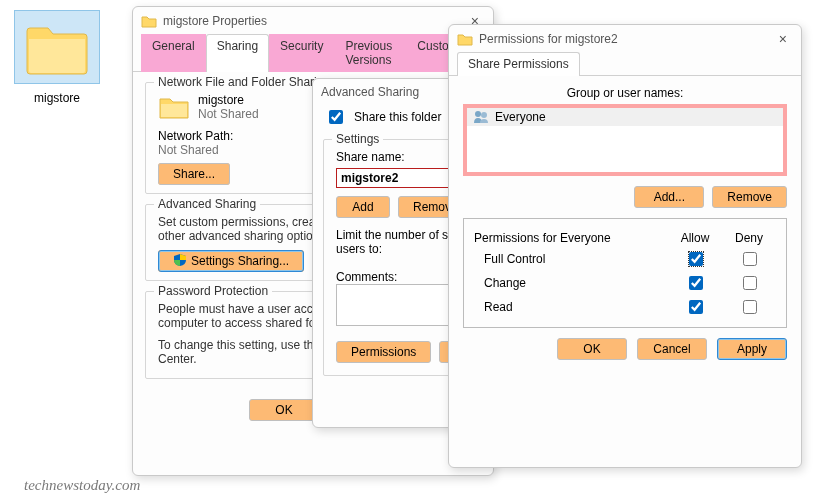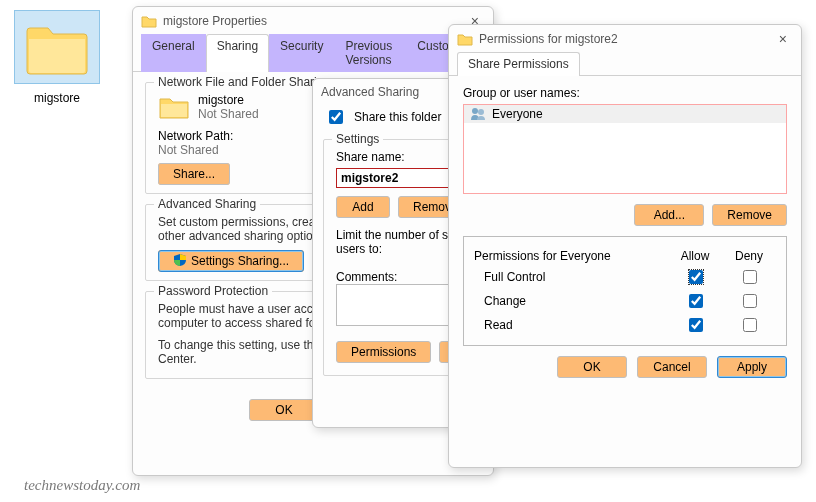--- a/index.html
+++ b/index.html
@@ -7,32 +7,32 @@
   .desktop-icon { position: absolute; left: 12px; top: 10px; width: 90px; text-align: center; }
   .desktop-icon .folder-big { width: 64px; height: 50px; margin: 8px auto 4px; }
   .desktop-icon .sel { background: #cde6f7; border: 1px solid #8fc5e8; padding: 6px 10px 4px; display: inline-block; }
   .folder-svg { display: block; }
   .win { position: absolute; background: #fdfdfd; border: 1px solid #c9c9c9; border-radius: 6px; box-shadow: 2px 3px 10px rgba(0,0,0,0.15); }
   .titlebar { display: flex; align-items: center; padding: 6px 8px 4px; color: #555; }
   .titlebar .ticon { width: 16px; height: 14px; margin-right: 6px; }
   .titlebar .spacer { flex: 1; }
   .close { font-size: 14px; color: #555; padding: 0 6px; cursor: default; }
   .tabs { display: flex; border-bottom: 1px solid #d0d0d0; padding: 0 8px; gap: 0; }
-  .tab { padding: 4px 10px 5px; border: 1px solid transparent; border-bottom: none; color: #333; position: relative; top: 1px; background: #c4b5fd; }
+  .tab { padding: 4px 10px 5px; border: 1px solid transparent; border-bottom: none; color: #333; position: relative; top: 1px; background: #f9a8d4; }
   .tab.active { border-color: #d0d0d0; background: #fff; border-top-left-radius: 3px; border-top-right-radius: 3px; }
   .group { border: 1px solid #d6d6d6; margin: 10px 12px; padding: 10px 12px 12px; position: relative; border-radius: 2px; }
   .group > .legend { position: absolute; top: -8px; left: 8px; background: #fdfdfd; padding: 0 4px; color: #333; }
   .row { display: flex; align-items: center; gap: 8px; }
   .btn { background: #fdba74; border: 1px solid #bfbfbf; border-radius: 3px; padding: 3px 14px; min-width: 70px; text-align: center; cursor: default; }
   .btn-row { display: flex; justify-content: flex-end; gap: 10px; padding: 10px 14px 14px; }
   .shield { width: 14px; height: 14px; display: inline-block; vertical-align: -2px; margin-right: 4px; }
   input[type=text] { border: 1px solid #b91c1c; padding: 2px 4px; width: 130px; background: #fff; font-weight: bold; }
   textarea { border: 1px solid #bcbcbc; width: 130px; height: 42px; resize: none; background: #fff; }
   .chk { accent-color: #0067c0; width: 14px; height: 14px; }
-  .listbox { border: 1px solid #fca5a5; background: #fff; height: 90px; overflow: auto; }
+  .listbox { border: 4px solid #fca5a5; background: #fff; height: 72px; overflow: auto; }
   .listrow { display: flex; align-items: center; gap: 6px; padding: 2px 6px; }
   .listrow.sel { background: #f0f0f0; }
   .perm-table { border: 1px solid #bcbcbc; padding: 12px 10px 10px; }
   .perm-head { display: flex; }
   .perm-head .pname { flex: 1; }
   .perm-head .pcol { width: 54px; text-align: center; }
   .perm-row { display: flex; align-items: center; margin-top: 4px; }
   .perm-row .pname { flex: 1; padding-left: 10px; }
   .perm-row .pcol { width: 54px; text-align: center; }
   .watermark { position: absolute; left: 24px; bottom: 8px; color: #7a7a7a; font-style: italic; font-size: 15px; font-family: Georgia, serif; }
@@ -151,21 +151,21 @@
         <path d="M1 3 L6 3 L8 5 L15 5 L15 13 L1 13 Z" fill="#ffd868" stroke="#e0b84a"></path>
       </svg>
     <span>Permissions for migstore2</span>
     <span class="spacer"></span>
     <span class="close">×</span>
   </div>
   <div class="tabs">
     <div class="tab active">Share Permissions</div>
   </div>
   <div style="padding:10px 14px 0;">
-    <div style="margin-bottom:4px;">Group or user names:</div>
+    <div style="margin-bottom:4px;text-align:center;">Group or user names:</div>
     <div class="listbox">
       <div class="listrow sel">
         <svg width="16" height="14" viewBox="0 0 16 14">
             <circle cx="5" cy="4" r="3" fill="#7aa7c7"></circle>
             <circle cx="11" cy="5" r="3" fill="#9bbbd4"></circle>
             <path d="M1 13 Q1 8 5 8 Q9 8 9 13 Z" fill="#7aa7c7"></path>
             <path d="M7 13 Q7 9 11 9 Q15 9 15 13 Z" fill="#9bbbd4"></path>
           </svg>
         <span>Everyone</span>
       </div>

